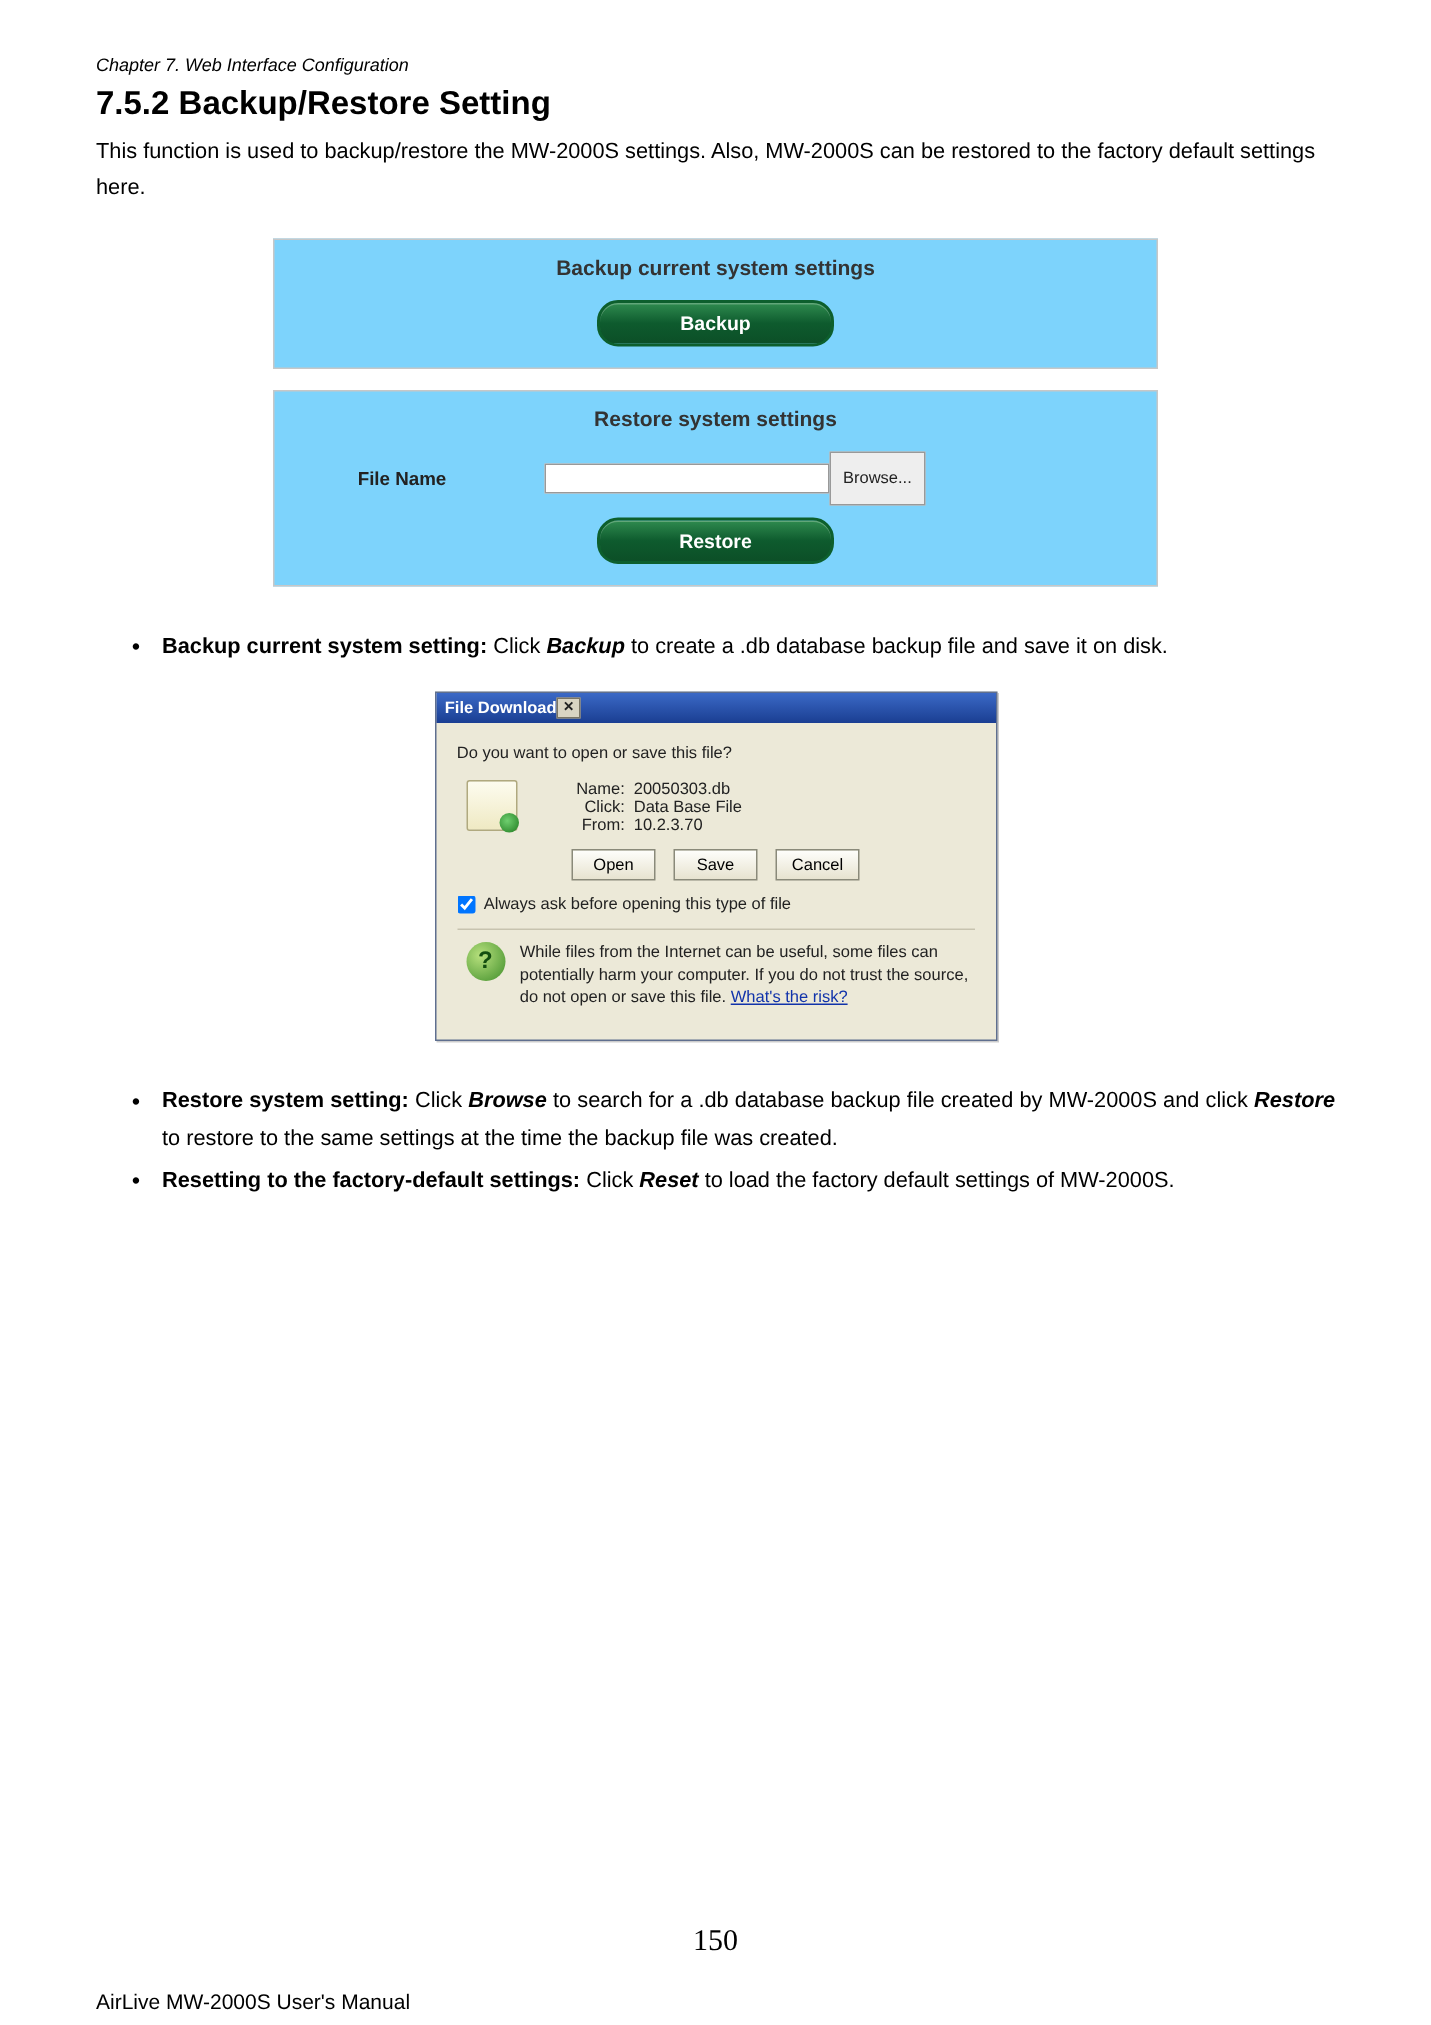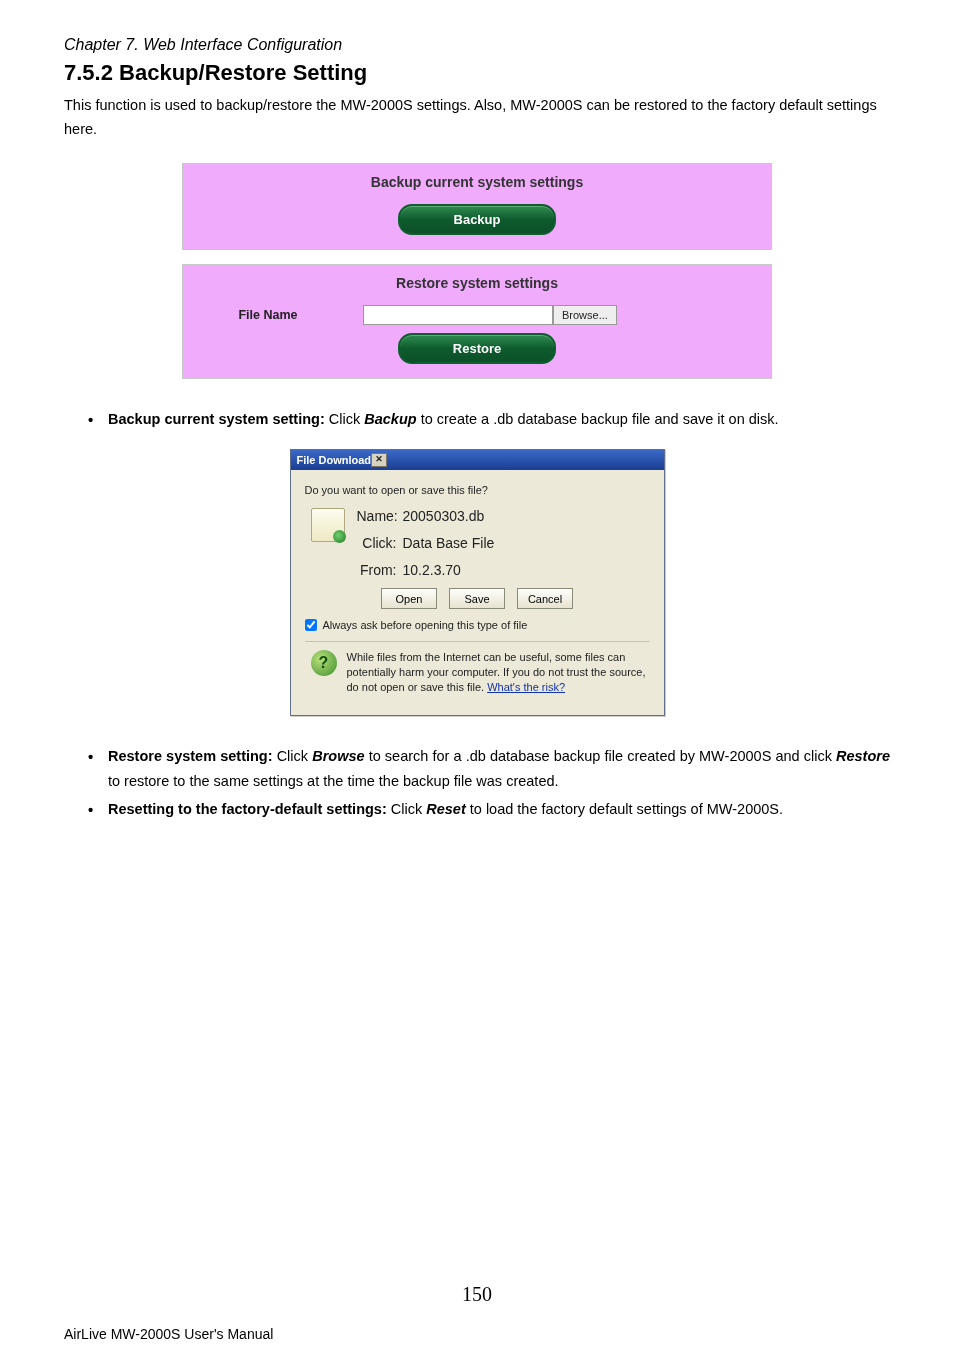--- a/index.html
+++ b/index.html
@@ -11,42 +11,42 @@
     width: 954px;
   }
   .page {
     padding: 36px 64px 0 64px;
     box-sizing: border-box;
     min-height: 1350px;
     position: relative;
   }
   .chapter-line {
     font-style: italic;
-    font-size: 16px;
+    font-size: 12px;
     margin-bottom: 6px;
   }
   .section-heading {
     font-size: 22px;
     font-weight: bold;
     margin: 0 0 8px 0;
   }
   .intro {
     font-size: 14.5px;
     line-height: 1.65;
     margin-bottom: 21px;
   }
 
   
   .ui-panel-wrap {
     width: 590px;
     margin: 0 auto 28px auto;
   }
   .ui-card {
     border: 1px solid #c7c7c7;
-    background: #f0abfc;
+    background: #7dd3fc;
     margin-bottom: 14px;
   }
   .ui-card-header {
     font-family: Verdana, Arial, sans-serif;
     font-weight: bold;
     font-size: 14px;
     color: #333;
     text-align: center;
     padding: 10px 0 8px 0;
   }
@@ -89,21 +89,21 @@
   }
   .file-text {
     width: 190px;
     height: 20px;
     border: 1px solid #999;
     background: #fff;
     font-size: 12px;
     box-sizing: border-box;
   }
   .browse-btn {
-    height: 20px;
+    height: 36px;
     border: 1px solid #999;
     background: #eee;
     font-size: 11px;
     padding: 0 8px;
     font-family: Tahoma, Arial, sans-serif;
     color: #222;
   }
 
   
   ul.doc-list {
@@ -172,21 +172,21 @@
     flex: none;
     margin-left: 6px;
   }
   .dlg-icon::after{
     content:"";
     position:absolute; right:-2px; bottom:-2px;
     width:13px; height:13px;
     background: radial-gradient(circle at 40% 40%, #6fcf6f, #1f7a1f);
     border-radius:50%;
   }
-  .dlg-kv { display: grid; grid-template-columns: 46px auto; row-gap: 11px; font-size: 14px; }
+  .dlg-kv { display: grid; grid-template-columns: 46px auto; row-gap: 0; font-size: 11px; margin-left: 20px; }
   .dlg-k { text-align: right; padding-right: 6px; }
   .dlg-btnrow { display: flex; gap: 12px; justify-content: center; margin: 8px 0 10px 0; }
   .win-btn {
     width: 56px; height: 21px;
     border: 1px solid #8a8a7a;
     background: linear-gradient(#fefefb, #e7e3d0);
     font-size: 11px;
     font-family: Tahoma, Arial, sans-serif;
   }
   .dlg-check { display: flex; align-items: center; gap: 6px; font-size: 11px; margin-top: 2px; }

